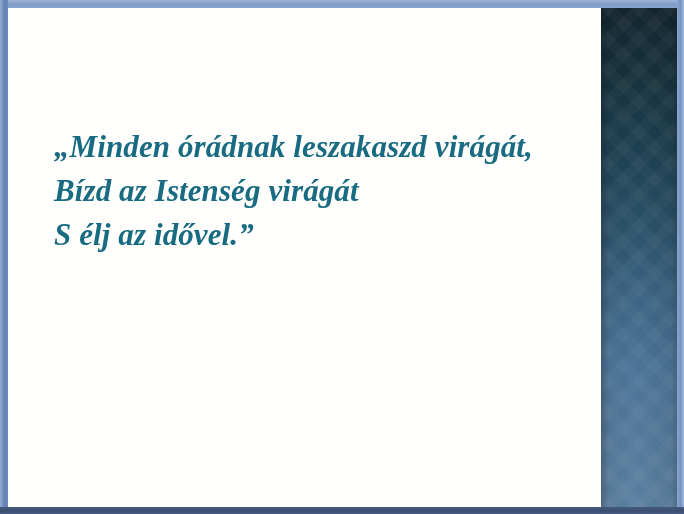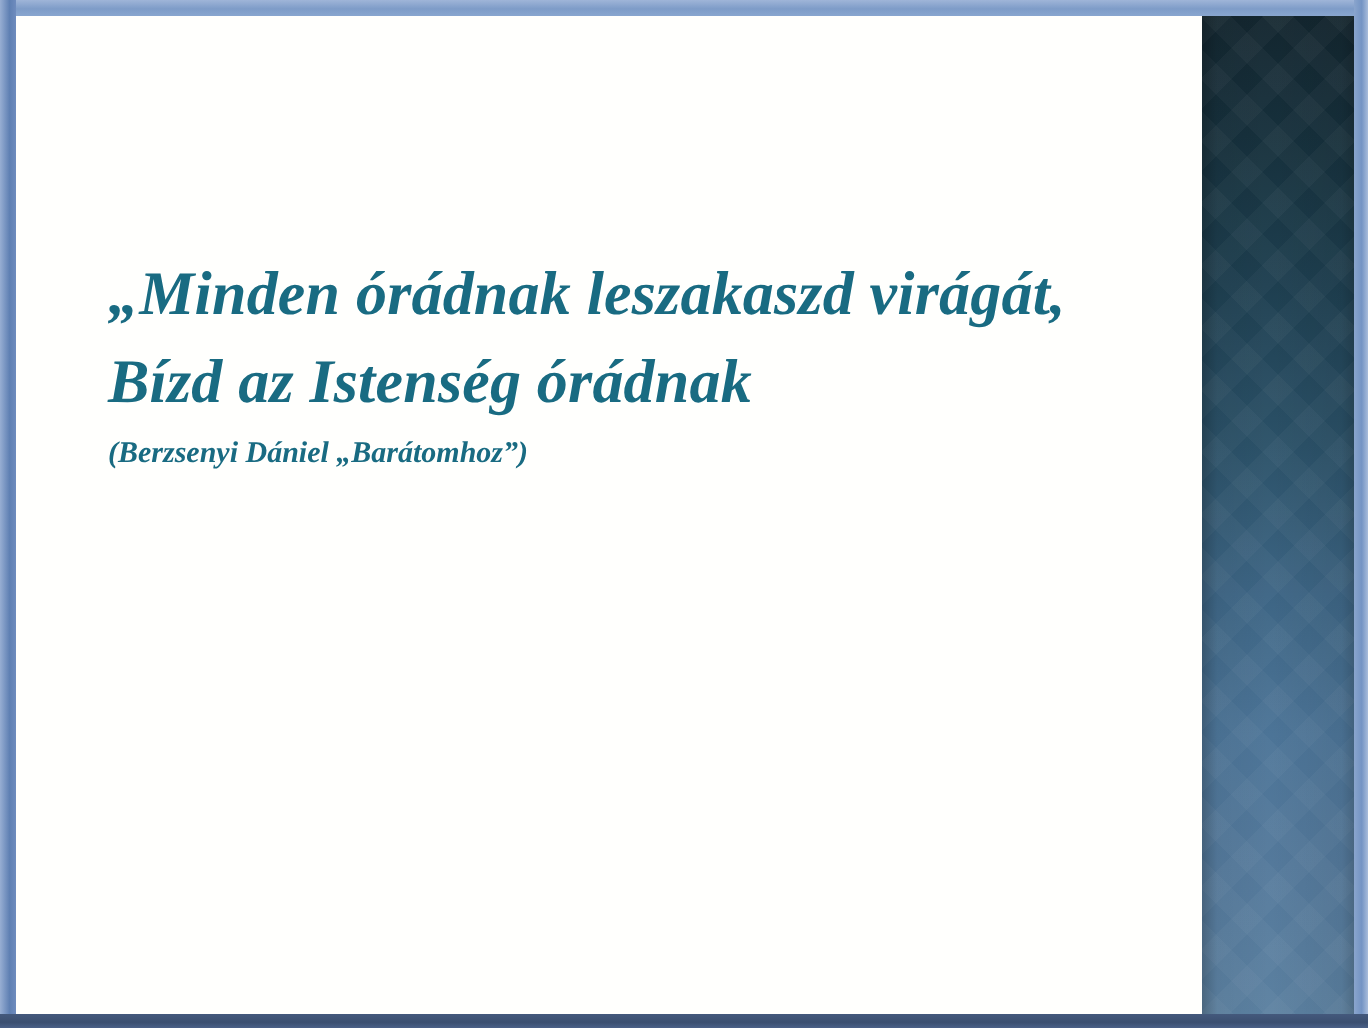--- a/index.html
+++ b/index.html
@@ -129,22 +129,22 @@
 </style>
 </head>
 <body>
 
 <div id="slide">
 
   <div id="content-area">
 
     <div id="quote-block">
       <div class="quote-line">„Minden órádnak leszakaszd virágát,</div>
-      <div class="quote-line">Bízd az Istenség órádnak</div>
-      <div id="quote-attribution">(Berzsenyi Dániel „Barátomhoz”)</div>
+      <div class="quote-line">Bízd az Istenség virágát</div>
+      <div class="quote-line">S élj az idővel.”</div>
     </div>
 
   </div>
 
   <div id="side-band">
     <div id="side-band-pattern"></div>
     <div id="side-band-shade"></div>
   </div>
 
   <div class="frame-edge" id="frame-top"></div>

